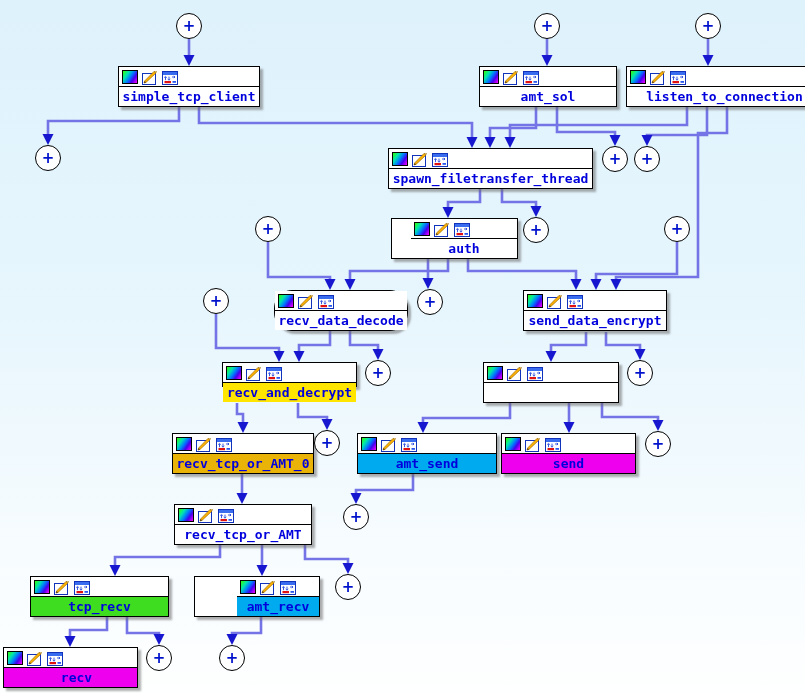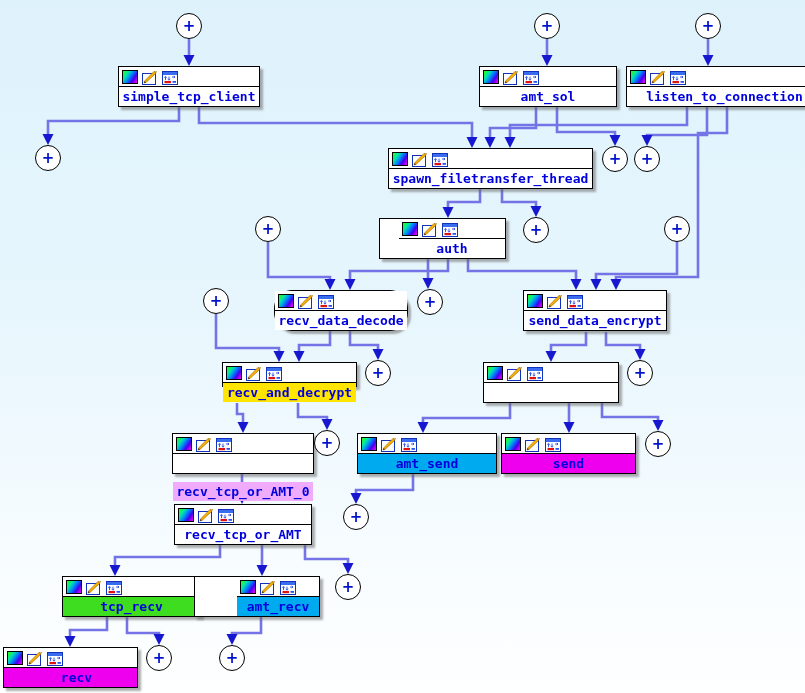--- a/index.html
+++ b/index.html
@@ -258,21 +258,21 @@
               <rect x="1" y="1" width="14" height="3" fill="#3a6cf0"></rect>
               <path d="M3.5 6 v3.2 M2.2 6.6 L3.5 5.4 L4.8 6.6" stroke="#2244dd" stroke-width="0.9" fill="none"></path>
               <path d="M7 8.8 V5.6 M5.7 8 L7 9.2 L8.3 8" stroke="#2244dd" stroke-width="0.9" fill="none"></path>
               <path d="M10 6 l3 0 M13 6 l-1.2 -1 M13 6 l-1.2 1" stroke="#2244dd" stroke-width="0.9" fill="none"></path>
               <rect x="2.5" y="10" width="6.5" height="2.2" fill="#e01010"></rect>
               <rect x="10.5" y="10" width="3.5" height="1.8" fill="#2b55ee"></rect>
             </svg></span>
         </div>
         <div class="node-label" style="background: rgb(255, 255, 255);">spawn_filetransfer_thread</div>
       </div>
-      <div class="node" style="left: 379px; top: 218px; width: 127px; height: 41px; padding-left: 19px;">
+      <div class="node" style="left: 391px; top: 218px; width: 127px; height: 41px; padding-left: 19px;">
         <div class="icons">
           <span class="icon color-palette-icon"></span>
           <span class="icon edit-pencil-icon"><svg width="16" height="14" viewBox="0 0 16 14">
               <rect x="0.5" y="2.5" width="13" height="11" fill="#ffffff" stroke="#1133bb"></rect>
               <polygon points="2,12 4,11.4 14,2 12,0.4 2.6,10" fill="#ffb300" stroke="#996600" stroke-width="0.7"></polygon>
               <polygon points="2,12 2.7,10.2 4,11.3" fill="#222222"></polygon>
               <polygon points="12,0.4 14,2 14.6,0.2" fill="#ffe9a0" stroke="#996600" stroke-width="0.5"></polygon>
             </svg></span>
           <span class="icon trace-window-icon"><svg width="16" height="14" viewBox="0 0 16 14">
               <rect x="0.5" y="0.5" width="15" height="13" fill="#ffffff" stroke="#1133bb"></rect>
@@ -381,21 +381,21 @@
           <span class="icon trace-window-icon"><svg width="16" height="14" viewBox="0 0 16 14">
               <rect x="0.5" y="0.5" width="15" height="13" fill="#ffffff" stroke="#1133bb"></rect>
               <rect x="1" y="1" width="14" height="3" fill="#3a6cf0"></rect>
               <path d="M3.5 6 v3.2 M2.2 6.6 L3.5 5.4 L4.8 6.6" stroke="#2244dd" stroke-width="0.9" fill="none"></path>
               <path d="M7 8.8 V5.6 M5.7 8 L7 9.2 L8.3 8" stroke="#2244dd" stroke-width="0.9" fill="none"></path>
               <path d="M10 6 l3 0 M13 6 l-1.2 -1 M13 6 l-1.2 1" stroke="#2244dd" stroke-width="0.9" fill="none"></path>
               <rect x="2.5" y="10" width="6.5" height="2.2" fill="#e01010"></rect>
               <rect x="10.5" y="10" width="3.5" height="1.8" fill="#2b55ee"></rect>
             </svg></span>
         </div>
-        <div class="node-label" style="background: #f0abfc; margin-top: 28px;">recv_tcp_or_AMT_0</div>
+        <div class="node-label" style="background: #eab308;">recv_tcp_or_AMT_0</div>
       </div>
       <div class="node" style="left: 357px; top: 433px; width: 140px; height: 41px;">
         <div class="icons">
           <span class="icon color-palette-icon"></span>
           <span class="icon edit-pencil-icon"><svg width="16" height="14" viewBox="0 0 16 14">
               <rect x="0.5" y="2.5" width="13" height="11" fill="#ffffff" stroke="#1133bb"></rect>
               <polygon points="2,12 4,11.4 14,2 12,0.4 2.6,10" fill="#ffb300" stroke="#996600" stroke-width="0.7"></polygon>
               <polygon points="2,12 2.7,10.2 4,11.3" fill="#222222"></polygon>
               <polygon points="12,0.4 14,2 14.6,0.2" fill="#ffe9a0" stroke="#996600" stroke-width="0.5"></polygon>
             </svg></span>
@@ -446,21 +446,21 @@
               <rect x="1" y="1" width="14" height="3" fill="#3a6cf0"></rect>
               <path d="M3.5 6 v3.2 M2.2 6.6 L3.5 5.4 L4.8 6.6" stroke="#2244dd" stroke-width="0.9" fill="none"></path>
               <path d="M7 8.8 V5.6 M5.7 8 L7 9.2 L8.3 8" stroke="#2244dd" stroke-width="0.9" fill="none"></path>
               <path d="M10 6 l3 0 M13 6 l-1.2 -1 M13 6 l-1.2 1" stroke="#2244dd" stroke-width="0.9" fill="none"></path>
               <rect x="2.5" y="10" width="6.5" height="2.2" fill="#e01010"></rect>
               <rect x="10.5" y="10" width="3.5" height="1.8" fill="#2b55ee"></rect>
             </svg></span>
         </div>
         <div class="node-label" style="background: rgb(255, 255, 255);">recv_tcp_or_AMT</div>
       </div>
-      <div class="node" style="left: 62px; top: 576px; width: 139px; height: 41px;">
+      <div class="node" style="left: 30px; top: 576px; width: 139px; height: 41px;">
         <div class="icons">
           <span class="icon color-palette-icon"></span>
           <span class="icon edit-pencil-icon"><svg width="16" height="14" viewBox="0 0 16 14">
               <rect x="0.5" y="2.5" width="13" height="11" fill="#ffffff" stroke="#1133bb"></rect>
               <polygon points="2,12 4,11.4 14,2 12,0.4 2.6,10" fill="#ffb300" stroke="#996600" stroke-width="0.7"></polygon>
               <polygon points="2,12 2.7,10.2 4,11.3" fill="#222222"></polygon>
               <polygon points="12,0.4 14,2 14.6,0.2" fill="#ffe9a0" stroke="#996600" stroke-width="0.5"></polygon>
             </svg></span>
           <span class="icon trace-window-icon"><svg width="16" height="14" viewBox="0 0 16 14">
               <rect x="0.5" y="0.5" width="15" height="13" fill="#ffffff" stroke="#1133bb"></rect>

